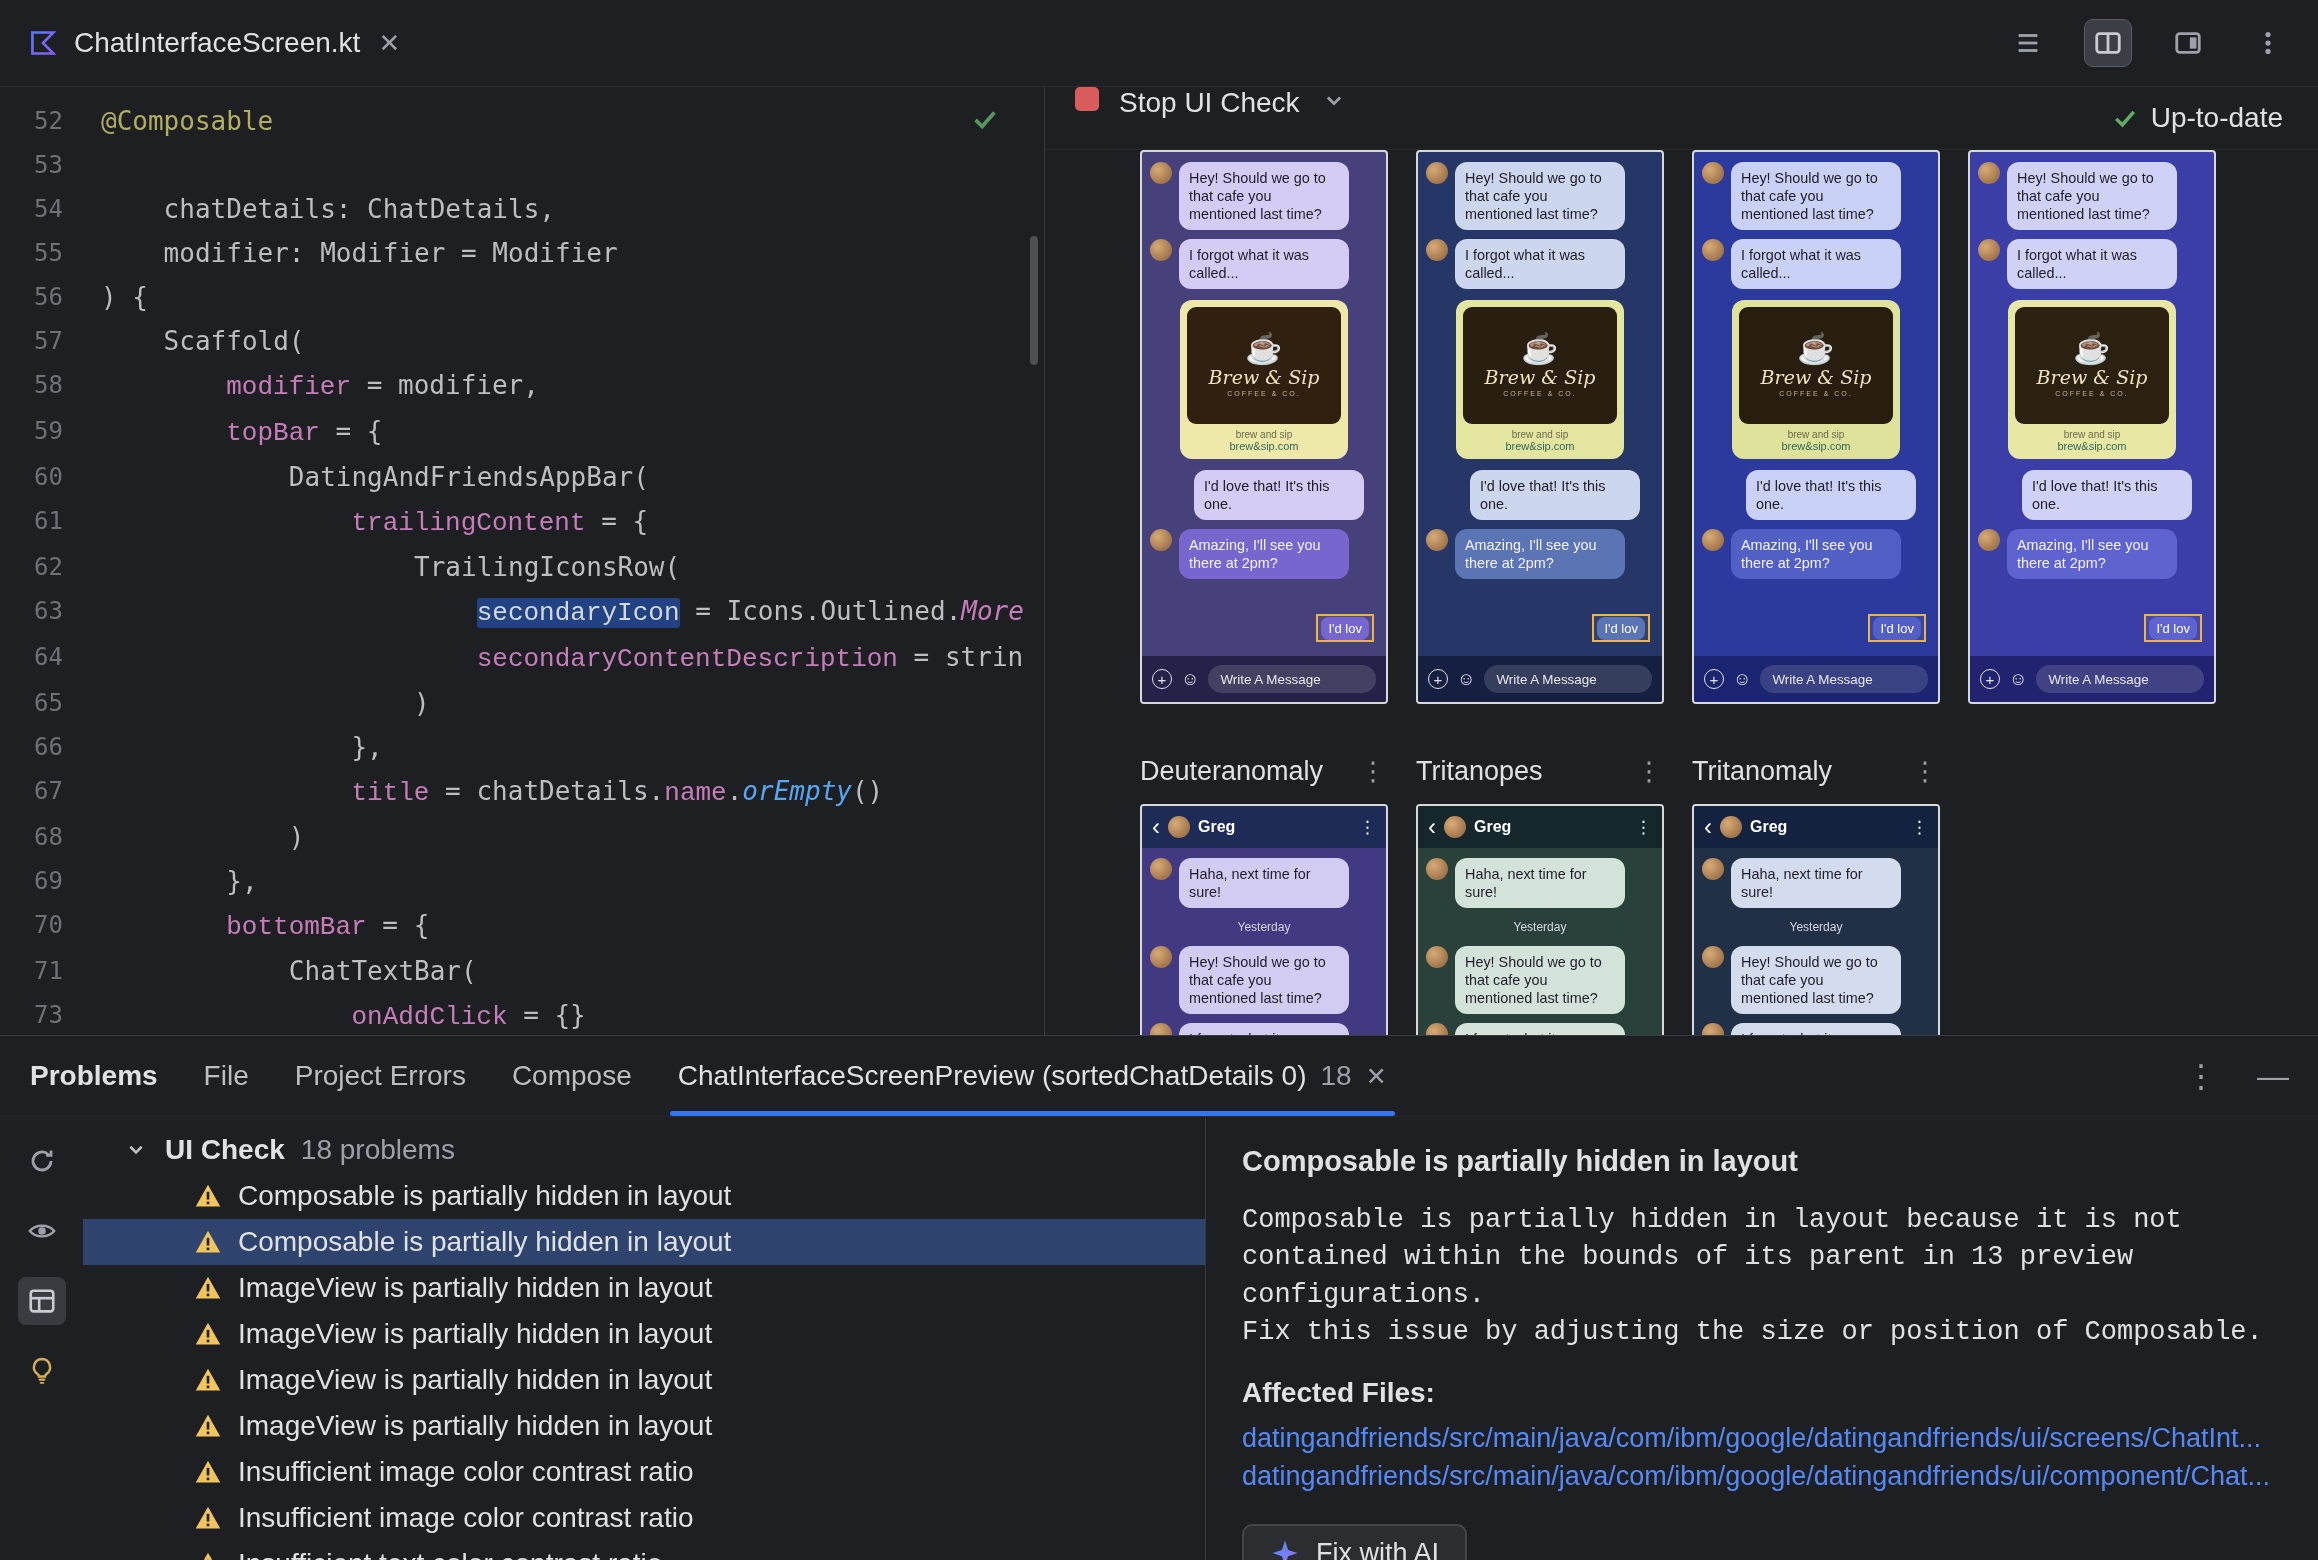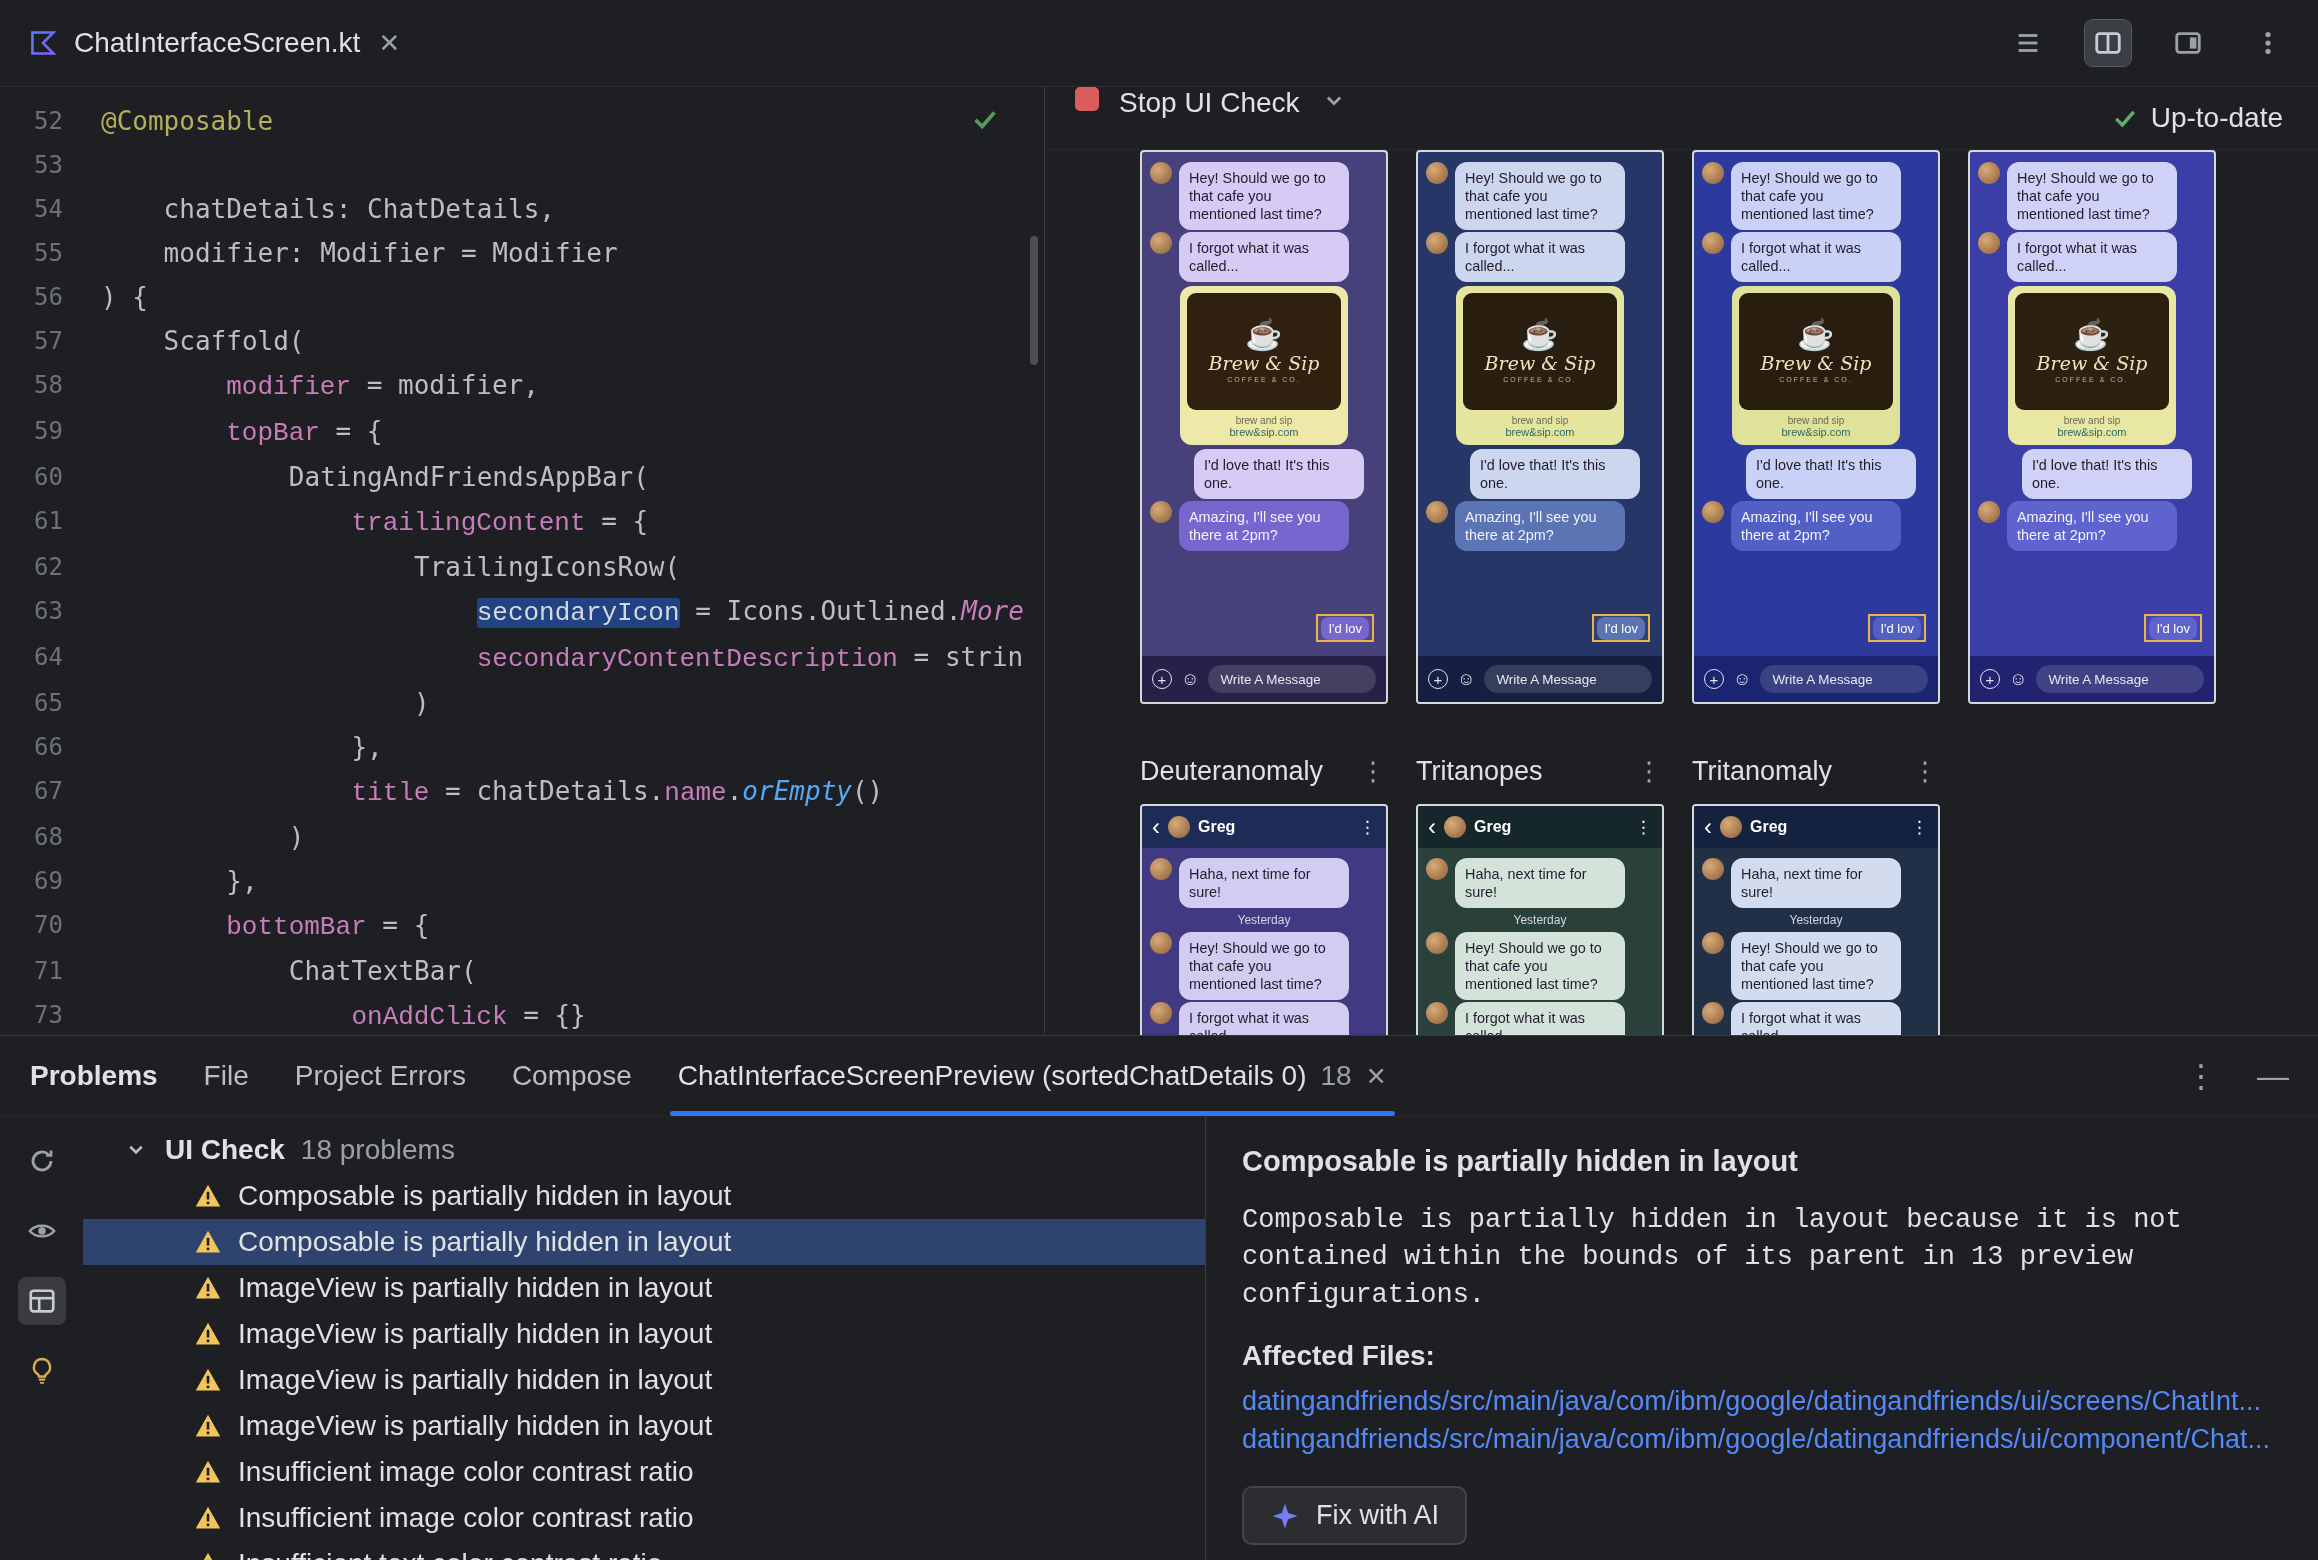--- a/index.html
+++ b/index.html
@@ -51,21 +51,21 @@
   .tb-spacer { flex:1; }
   #uptodate { display:flex; align-items:center; gap:12px; font-size:28px; color:#dfe1e5; }
 
   #canvas { flex:1 1 auto; overflow:hidden; padding-left:95px; padding-top:0; }
   .prow { display:grid; grid-template-columns:repeat(4,248px); column-gap:28px; }
   #row1 { margin-bottom:44px; }
 
   .phone { width:248px; background:var(--bg); border:2px solid #d7d8da; border-radius:4px;
            display:flex; flex-direction:column; overflow:hidden; }
   .phone.r1 { height:554px; padding:10px 8px 0 8px; }
-  .msgs { display:flex; flex-direction:column; gap:2px; flex:1 1 auto; min-height:0; }
+  .msgs { display:flex; flex-direction:column; gap:9px; flex:1 1 auto; min-height:0; }
   .m { display:flex; gap:7px; align-items:flex-start; }
   .m.sent { justify-content:flex-end; padding-right:14px; }
   .av { flex:0 0 22px; width:22px; height:22px; border-radius:50%;
         background:radial-gradient(circle at 35% 35%, #d8ab77, #8a5f3a); }
   .bb { font-size:14.4px; line-height:1.25; padding:7px 10px; border-radius:12px;
         background:var(--bubble); color:#201c2b; max-width:170px; }
   .bb.deep { background:var(--deep); color:#f4f2ff; }
   .brew { width:168px; align-self:center; background:var(--card); border-radius:12px; padding:7px; margin:2px 0; }
   .brew-logo { background:var(--logo); border-radius:9px; height:117px; display:flex; flex-direction:column;
                align-items:center; justify-content:center; gap:2px; }
@@ -631,20 +631,21 @@
               <rect x="7.25" y="11.2" width="1.5" height="1.5" fill="#1e1f22"></rect>
             </svg>
             <span>Insufficient text color contrast ratio</span>
           </div>
 
       </div>
 
       <div id="pdetails">
         <div class="d-title">Composable is partially hidden in layout</div>
         <div class="d-body">Composable is partially hidden in layout because it is not contained within the bounds of its parent in 13 preview configurations.</div>
+        <div class="d-body">Fix this issue by adjusting the size or position of Composable.</div>
         <div class="d-aff">Affected Files:</div>
         
           <a class="d-link" href="#">datingandfriends/src/main/java/com/ibm/google/datingandfriends/ui/screens/ChatInt...</a>
         
           <a class="d-link" href="#">datingandfriends/src/main/java/com/ibm/google/datingandfriends/ui/component/Chat...</a>
         
         <div class="fix-btn">
           <svg width="30" height="30" viewBox="0 0 24 24">
             <defs>
                 <linearGradient id="gstar" x1="0" y1="0" x2="1" y2="1">

